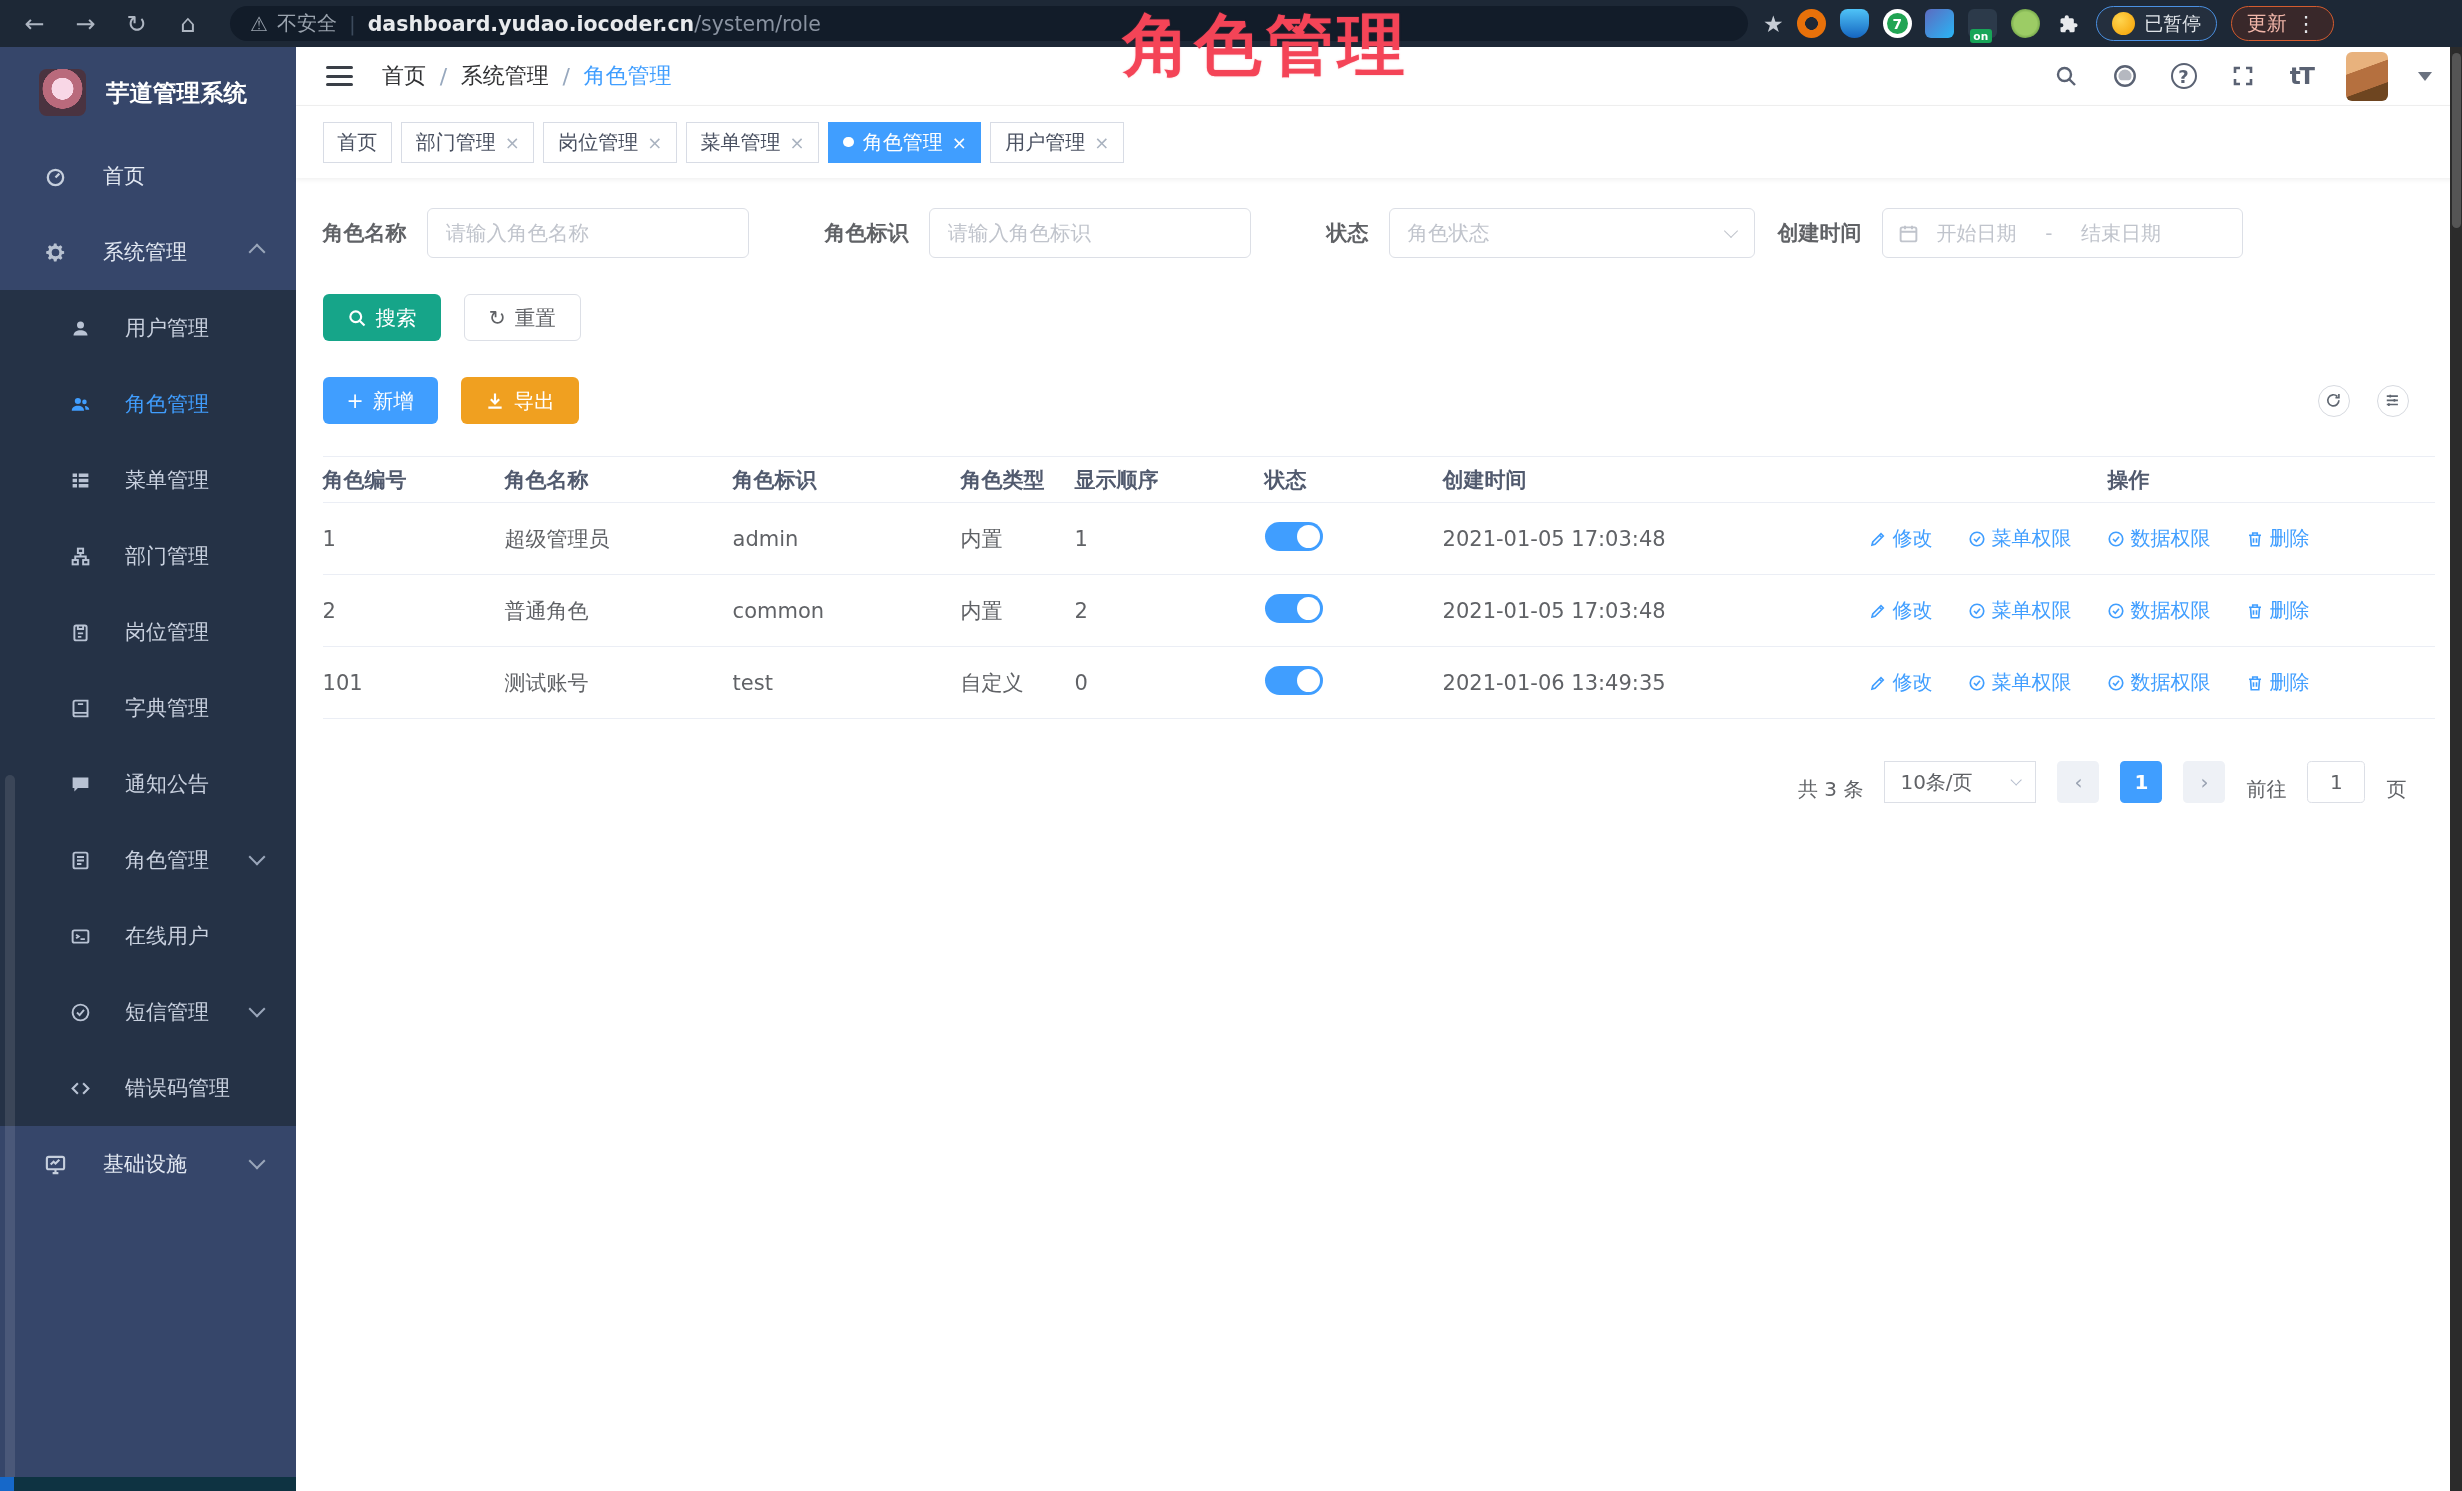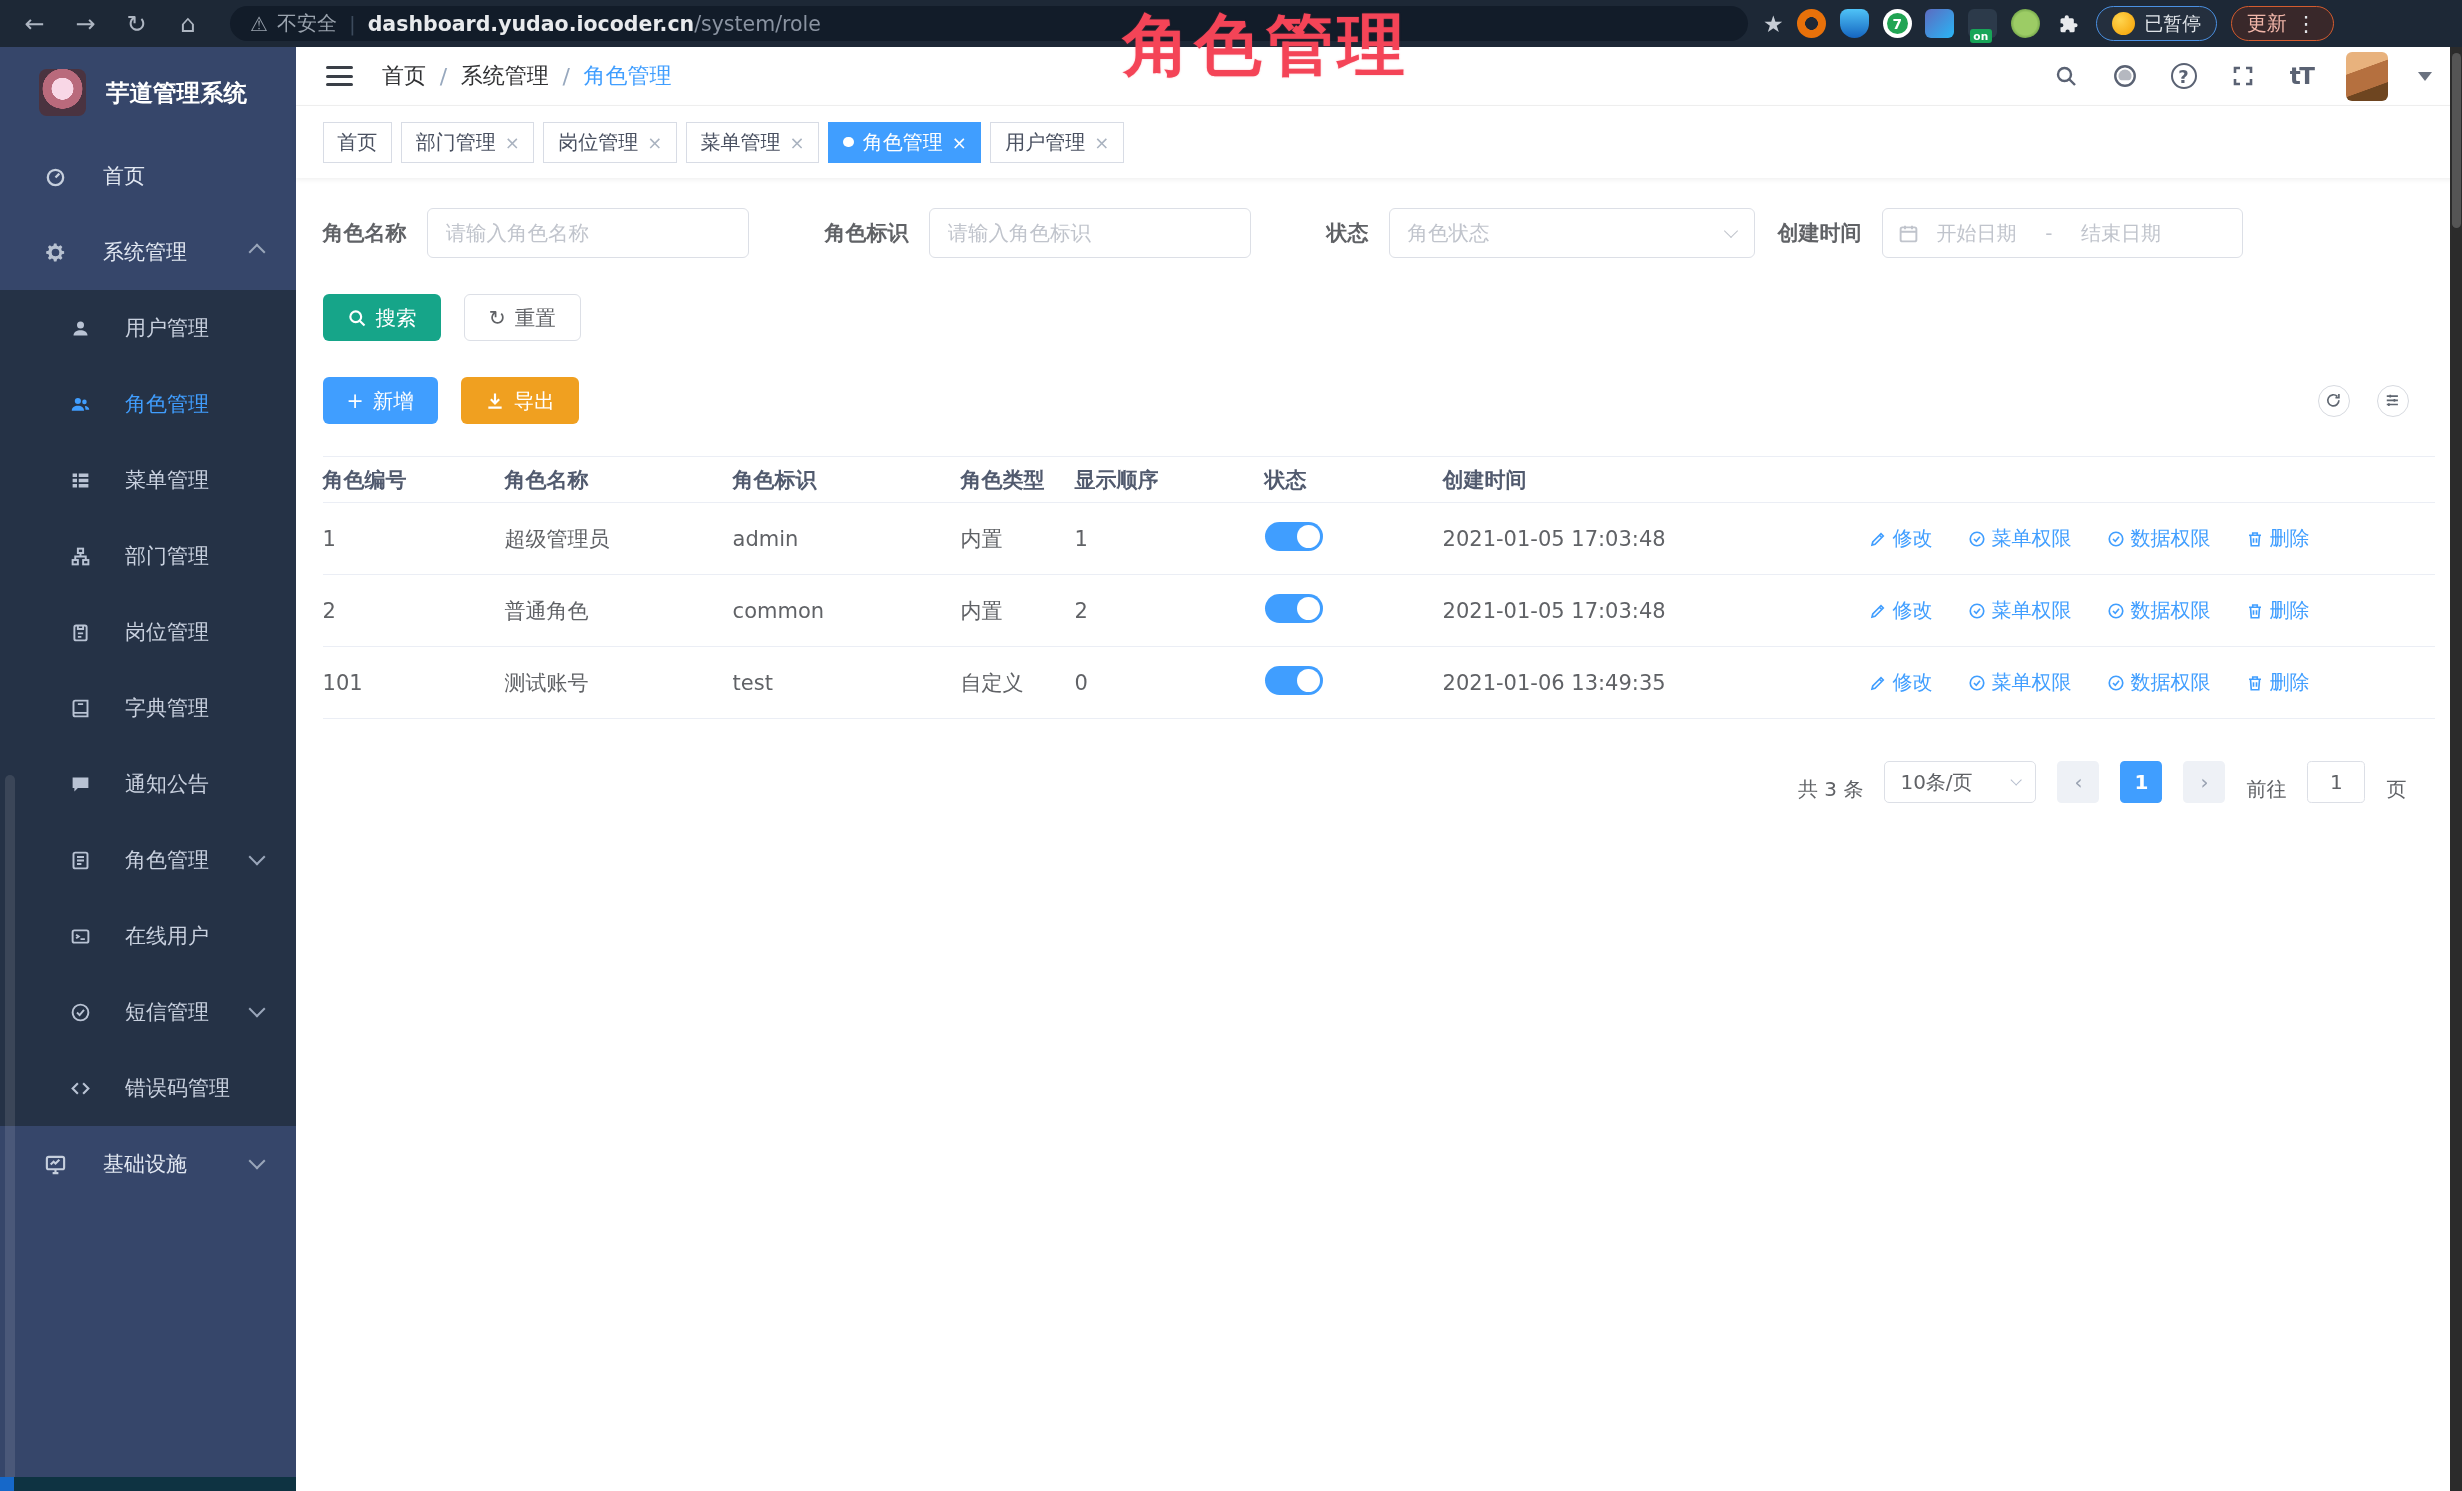--- a/index.html
+++ b/index.html
@@ -125,21 +125,21 @@
   .trow { height: 72px; font-size: 21px; color: #606266; border-bottom: 1.5px solid #ebeef5; }
   .cell-actions { display: flex; gap: 35px; justify-content: flex-start; padding-left: 47px; }
   .th-op { text-align: center; }
   .alink { color: #409eff; font-size: 20px; display: flex; align-items: center; gap: 6px; cursor: pointer; white-space: nowrap; }
   .switch { width: 58px; height: 29px; border-radius: 14.4px; background: #409eff; position: relative; cursor: pointer; }
   .switch .knob { position: absolute; right: 3px; top: 3px; width: 23px; height: 23px; border-radius: 50%; background: #fff; }
 
   
   .pager { margin-top: 42px; display: flex; align-items: flex-end; justify-content: flex-end; gap: 21px;
     padding-right: 29px; font-size: 20px; color: #606266; }
-  .psel { width: 152px; height: 42px; border: 1.5px solid #dcdfe6; border-radius: 5px; display: flex; align-items: center;
+  .psel { width: 152px; height: 42px; border: 1.5px solid #dcdfe6; border-radius: 0; display: flex; align-items: center;
     padding: 0 15px; color: #606266; cursor: pointer; }
   .psel .sel-caret { margin-left: auto; width: 8.3px; height: 8.3px; border-right: 1.9px solid #b4bccc; border-bottom: 1.9px solid #b4bccc; transform: rotate(45deg); margin-top: -3.8px; }
   .pbox { min-width: 42px; height: 42px; border-radius: 4.6px; background: #eef1f6; color: #9aa3b2; font-size: 20px;
     display: flex; align-items: center; justify-content: center; cursor: pointer; }
   .pbox.cur { background: #409eff; color: #fff; font-weight: bold; }
   .goto-input { width: 58px; height: 42px; border: 1.5px solid #dcdfe6; border-radius: 4.6px; text-align: center;
     font-size: 20px; color: #606266; outline: none; font-family: inherit; }
 
   
   .page-scroll { position: absolute; right: 0; top: 47px; width: 12px; height: 1445px; background: #2b2b2b; z-index: 40; }
@@ -484,20 +484,21 @@
 
       <div class="table">
         <div class="tr thead">
           <span>角色编号</span>
           <span>角色名称</span>
           <span>角色标识</span>
           <span>角色类型</span>
           <span>显示顺序</span>
           <span>状态</span>
           <span>创建时间</span>
+          <span class="th-op">操作</span>
         </div>
 
         <div class="tr trow">
           <span>1</span>
           <span>超级管理员</span>
           <span>admin</span>
           <span>内置</span>
           <span>1</span>
           <span><span class="switch" style="display:inline-block"><span class="knob"></span></span></span>
           <span>2021-01-05 17:03:48</span>

